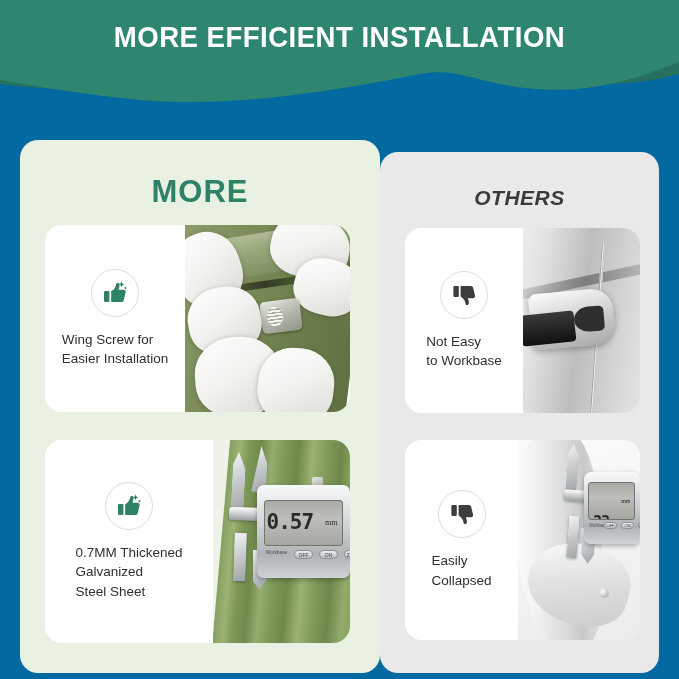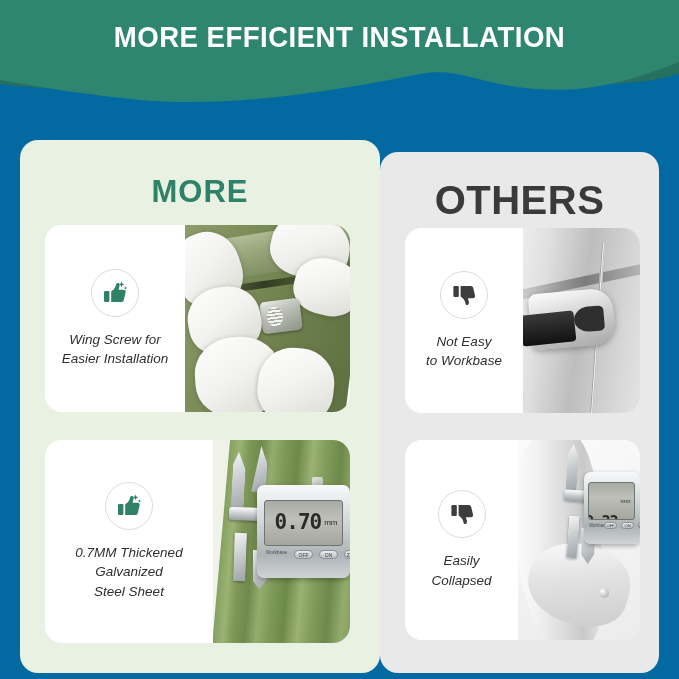--- a/index.html
+++ b/index.html
@@ -36,21 +36,21 @@
     left: 380px; top: 152px; width: 279px; height: 521px;
     background: #e9e9e9;
     border-radius: 18px;
   }
   .panel-heading {
     position: absolute; top: 0; width: 100%;
     text-align: center; font-weight: 700;
     font-family: "Liberation Sans", sans-serif;
   }
   .heading-ours { top: 34px; font-size: 31px; color: #2e8268; letter-spacing: 1px; }
-  .heading-others { top: 26px; font-size: 40px; color: #3a3a3a; letter-spacing: 0.5px; }
+  .heading-others { top: 34px; font-size: 21px; color: #3a3a3a; letter-spacing: 0.5px; font-style: italic; }
 
   
   .card {
     position: absolute; background: #ffffff;
     border-radius: 17px; overflow: hidden;
     display: flex; align-items: stretch;
   }
   .card-o1 { left: 45px; top: 225px; width: 305px; height: 187px; }
   .card-o2 { left: 45px; top: 440px; width: 305px; height: 203px; }
   .card-x1 { left: 405px; top: 228px; width: 235px; height: 185px; }
@@ -69,24 +69,23 @@
   .card-x2 .card-text { width: 113px; }
 
   .icon-circle {
     width: 48px; height: 48px; border-radius: 50%;
     border: 1px solid #dcdcdc;
     display: flex; align-items: center; justify-content: center;
     margin-bottom: 13px;
   }
   .card-label {
     font-size: 13.5px; line-height: 1.42;
-    color: #2f2f2f; text-align: center;
+    color: #2f2f2f; 
     white-space: pre-line;
     font-family: "Liberation Sans", sans-serif;
-    font-style: italic;
   }
   .card-o2 .card-label { font-size: 13.5px; }
 
   .card-photo { position: relative; flex: 1 1 auto; overflow: hidden; }
 
   
   .ph-gutter-green {
     position: absolute; inset: 0;
     background:
       linear-gradient(103deg,
@@ -182,21 +181,21 @@
     background: linear-gradient(180deg,#a8aaa4 0%,#bdbfb8 40%,#a4a69f 100%);
     border: 1.5px solid #6e7470; border-radius: 3px;
     display: flex; align-items: center; justify-content: flex-end;
     padding-right: 4px; overflow: hidden;
   }
   .lcd-value {
     font-family: "DejaVu Sans Mono", monospace;
     font-weight: 700; color: #2a2c29; line-height: 1;
     letter-spacing: -1px;
   }
-  .lcd-unit { font-family: Liberation Sans, sans-serif; color: #2a2c29; margin-left: 3px; }
+  .lcd-unit { font-family: Liberation Serif, serif; color: #2a2c29; margin-left: 12px; }
   .cal-brand {
     position: absolute; font-family: "Liberation Sans", sans-serif;
     color: #4a4f4c; white-space: nowrap; transform: scaleX(.8);
   }
   .cal-btns { position: absolute; display: flex; gap: 6px; }
   .cal-btn {
     background: linear-gradient(180deg,#eceeef,#b9bdbf);
     border: 1px solid #8a8f91; border-radius: 5px;
     display: flex; align-items: center; justify-content: center;
     font-family: "Liberation Sans", sans-serif; color: #3b3f41;
@@ -312,21 +311,21 @@
 
       <div class="caliper" style="left:0; top:0; width:100%; height:100%;">
         <div class="cal-jaw" style="left:14%; top:6%; width:13px; height:60px; clip-path:polygon(42% 0,100% 30%,100% 100%,0 100%,0 22%); transform:rotate(3deg);"></div>
         <div class="cal-jaw" style="left:28%; top:3%; width:16px; height:46px; clip-path:polygon(60% 0,100% 38%,100% 100%,6% 100%); transform:rotate(2deg);"></div>
         <div class="cal-beam" style="left:12%; top:34%; width:88%; height:13px; transform:rotate(2deg);"></div>
         <div class="cal-jaw" style="left:15%; top:46%; width:12px; height:48px; transform:rotate(2deg);"></div>
         <div class="cal-jaw" style="left:29%; top:54%; width:14px; height:40px; clip-path:polygon(0 0,100% 0,100% 76%,46% 100%,0 78%);"></div>
 
         <div class="cal-body" style="left:32%; top:22%; width:68%; height:46%;">
           <div class="lcd" style="left:8%; top:16%; width:84%; height:50%;">
-            <span class="lcd-value" style="font-size:21px;">0.70</span>
+            <span class="lcd-value" style="font-size:21px;">0.57</span>
             <span class="lcd-unit" style="font-size:8px;">mm</span>
           </div>
           <div class="cal-brand" style="left:7%; top:69%; font-size:6px;">Workbase</div>
           <div class="cal-btns" style="left:40%; top:70%;">
             <div class="cal-btn" style="width:19px;height:9px;font-size:5px;">OFF</div>
             <div class="cal-btn" style="width:19px;height:9px;font-size:5px;">ON</div>
             <div class="cal-btn" style="width:19px;height:9px;font-size:5px;">ZERO</div>
           </div>
         </div>
       </div>

